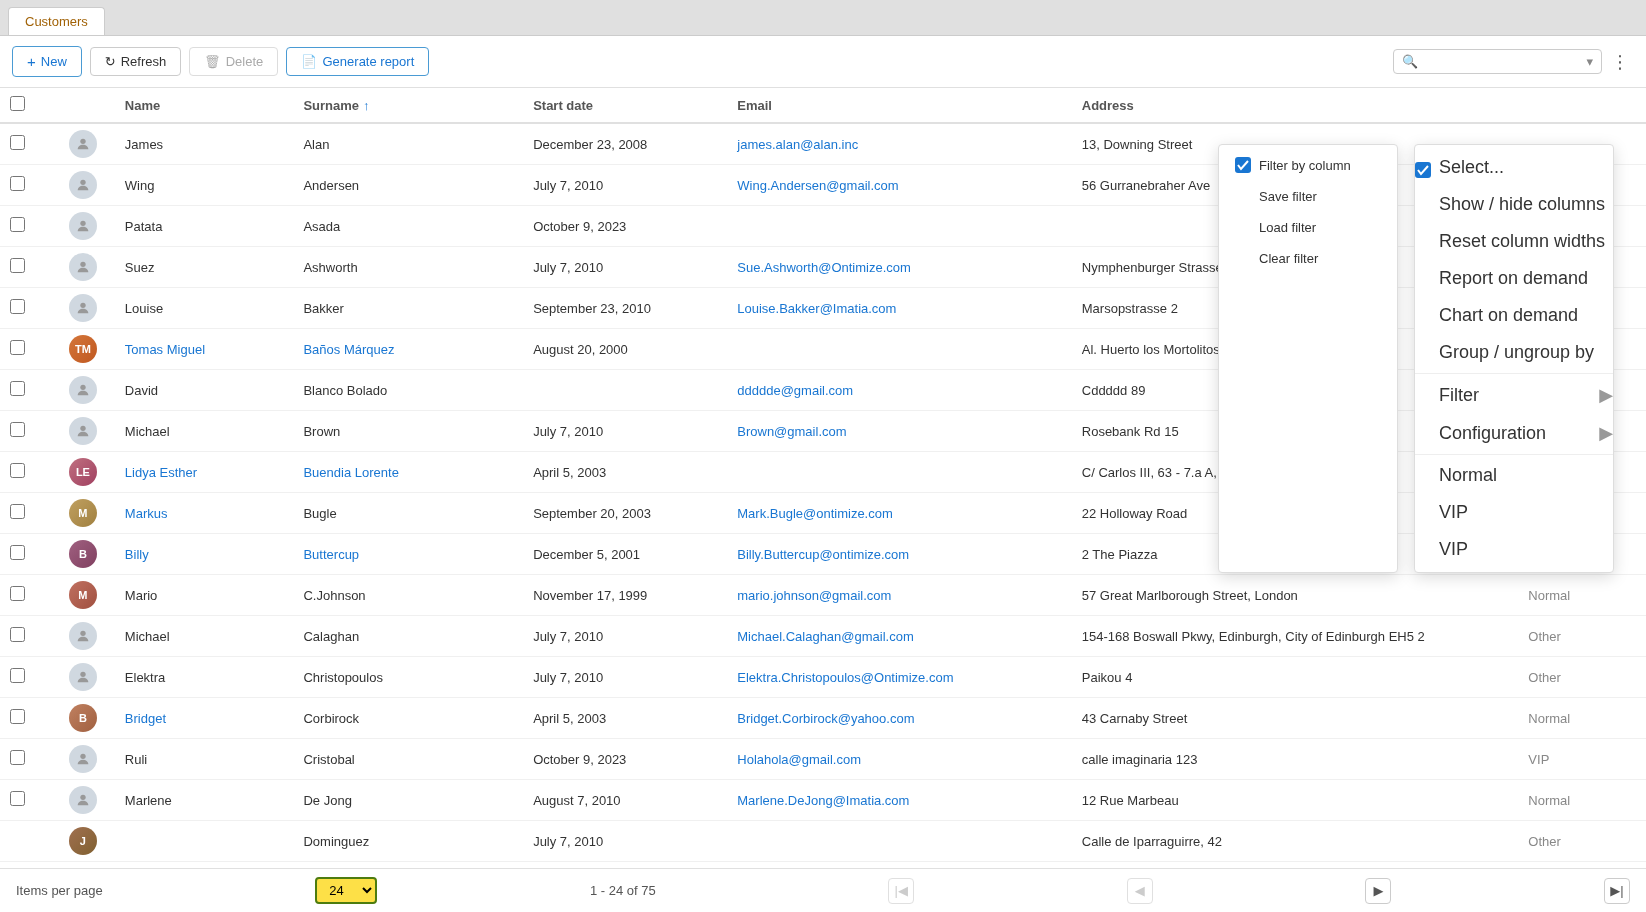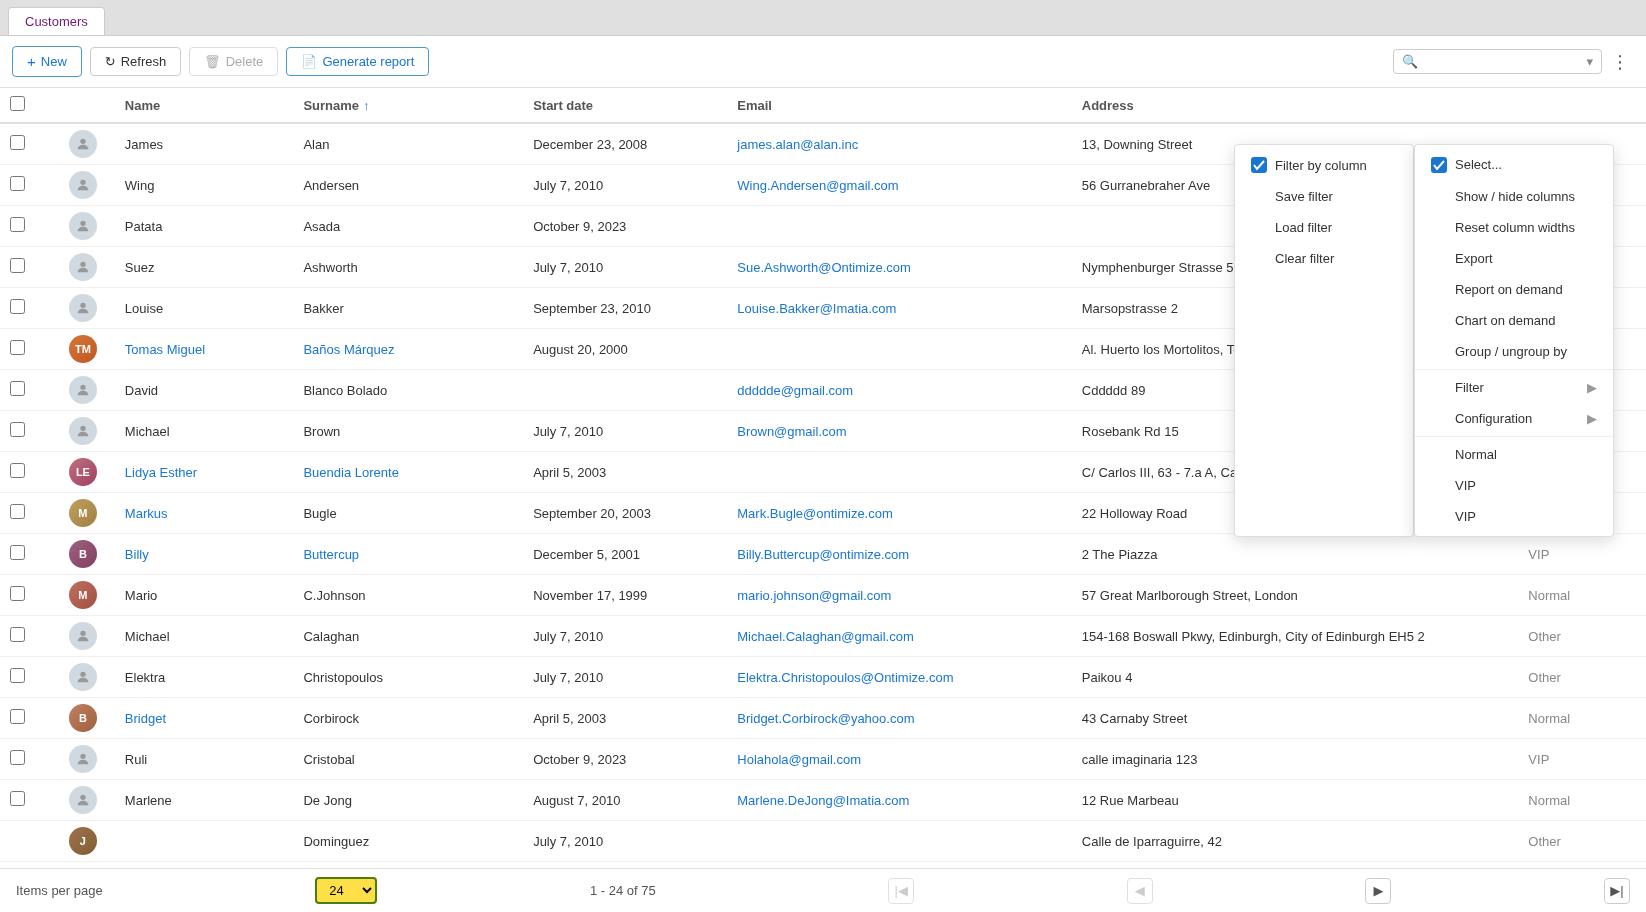--- a/index.html
+++ b/index.html
@@ -1,19 +1,19 @@
 <!DOCTYPE html>
 <html><head>
   <meta charset="utf-8">
   <style>
     * { box-sizing: border-box; margin: 0; padding: 0; }
     body { font-family: 'Segoe UI', Arial, sans-serif; font-size: 13px; background: #e8e8e8; color: #333; overflow: hidden; }
 
     .tab-bar { background: #e0e0e0; display: flex; align-items: flex-end; padding: 0 0 0 8px; height: 36px; border-bottom: 1px solid #ccc; }
-    .tab { background: #fff; border: 1px solid #ccc; border-bottom: none; border-radius: 4px 4px 0 0; padding: 6px 16px; font-size: 13px; color: #701a75; cursor: pointer; }
+    .tab { background: #fff; border: 1px solid #ccc; border-bottom: none; border-radius: 4px 4px 0 0; padding: 6px 16px; font-size: 13px; color: #a16207; cursor: pointer; }
 
     .main-area { background: #fff; height: calc(912px - 36px); display: flex; flex-direction: column; }
 
     .toolbar { display: flex; align-items: center; padding: 10px 12px; gap: 8px; border-bottom: 1px solid #e0e0e0; }
     .btn { display: flex; align-items: center; gap: 5px; padding: 6px 14px; border: 1px solid #ccc; border-radius: 4px; background: #fff; cursor: pointer; font-size: 13px; color: #333; white-space: nowrap; }
     .btn-primary { border-color: #4a9bd4; color: #1976d2; }
     .btn-disabled { color: #aaa; border-color: #ddd; cursor: default; }
     .search-area { margin-left: auto; display: flex; align-items: center; gap: 4px; }
     .search-box { display: flex; align-items: center; border: 1px solid #ccc; border-radius: 4px; padding: 4px 8px; gap: 4px; min-width: 200px; }
     .search-box input { border: none; outline: none; font-size: 13px; width: 160px; }
@@ -46,24 +46,24 @@
 
     .email-link { color: #1976d2; text-decoration: none; }
 
     .footer { display: flex; align-items: center; justify-content: space-between; padding: 8px 16px; border-top: 1px solid #e0e0e0; gap: 12px; font-size: 13px; color: #555; background: #fff; }
     .items-select { border: 2px solid #4d7c0f; border-radius: 4px; padding: 3px 8px; font-size: 13px; background: #fde047; cursor: pointer; }
     .page-info { margin-right: 20px; }
     .page-btn { width: 26px; height: 26px; display: flex; align-items: center; justify-content: center; border-radius: 4px; cursor: pointer; border: 1px solid #ccc; background: #fff; }
     .page-btn.disabled { color: #ccc; cursor: default; border-color: #e0e0e0; }
 
     
-    .dropdown-container { position: absolute; top: 56px; right: 0; z-index: 100; display: flex; gap: 0; }
+    .dropdown-container { position: absolute; top: 56px; right: 0; z-index: 100; display: flex; gap: 16px; }
 
     .context-menu { background: #fff; border: 1px solid #ddd; border-radius: 4px; box-shadow: 0 4px 16px rgba(0,0,0,0.15); min-width: 200px; padding: 4px 0; }
-    .context-menu-item { display: flex; align-items: flex-start; gap: 8px; padding: 8px 16px; cursor: pointer; font-size: 13px; color: #333; white-space: nowrap; }
+    .context-menu-item { display: flex; align-items: flex-end; gap: 8px; padding: 8px 0; cursor: pointer; font-size: 18px; color: #333; white-space: nowrap; }
     .context-menu-item.has-sub { justify-content: space-between; }
     .context-menu-item .check-icon { width: 16px; height: 16px; background: #1976d2; border-radius: 3px; display: flex; align-items: center; justify-content: center; }
     .context-menu-item .check-icon svg { width: 12px; height: 12px; fill: #fff; }
     .context-menu-item .arrow { color: #999; }
 
     .filter-submenu { background: #fff; border: 1px solid #ddd; border-radius: 4px; box-shadow: 0 4px 16px rgba(0,0,0,0.15); min-width: 180px; padding: 4px 0; margin-left: 2px; }
     .filter-sub-item { display: flex; align-items: center; gap: 8px; padding: 8px 16px; cursor: pointer; font-size: 13px; color: #333; }
     .filter-sub-item .check-icon2 { width: 16px; height: 16px; background: #1976d2; border-radius: 3px; display: flex; align-items: center; justify-content: center; }
     .filter-sub-item .check-icon2 svg { width: 12px; height: 12px; fill: #fff; }
 
@@ -501,24 +501,20 @@
         <div class="context-menu-item">
           <span style="width:16px;display:inline-block;"></span>
           <span>Show / hide columns</span>
         </div>
         <div class="context-menu-item">
           <span style="width:16px;display:inline-block;"></span>
           <span>Reset column widths</span>
         </div>
         <div class="context-menu-item">
           <span style="width:16px;display:inline-block;"></span>
-          <span>Export</span>
-        </div>
-        <div class="context-menu-item">
-          <span style="width:16px;display:inline-block;"></span>
           <span>Report on demand</span>
         </div>
         <div class="context-menu-item">
           <span style="width:16px;display:inline-block;"></span>
           <span>Chart on demand</span>
         </div>
         <div class="context-menu-item">
           <span style="width:16px;display:inline-block;"></span>
           <span>Group / ungroup by</span>
         </div>

